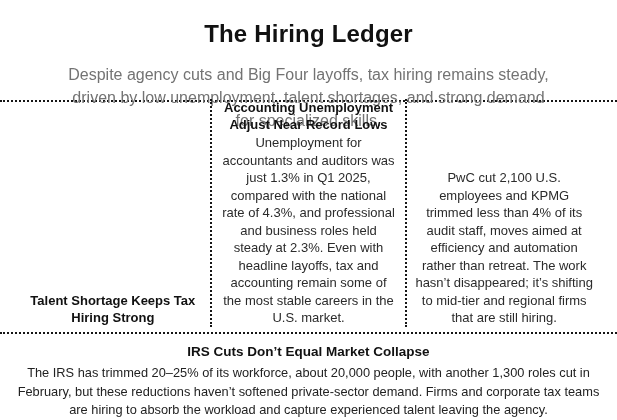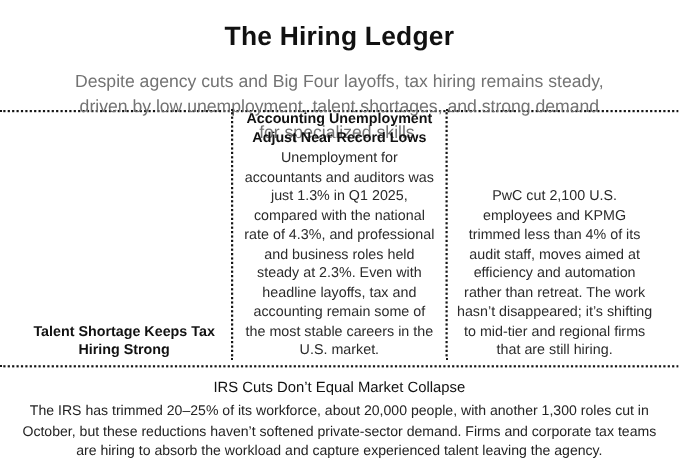--- a/index.html
+++ b/index.html
@@ -68,21 +68,21 @@
     color: #2b2b2b;
   }
   
   .footer {
     height: 86px;
     text-align: center;
     padding-top: 10px;
   }
   .footer-title {
     font-size: 13.5px;
-    font-weight: normal;
+    font-weight: bold;
     color: #111111;
     margin-bottom: 5px;
   }
   .footer-body {
     margin: 0 auto;
     max-width: 596px;
     font-size: 12.8px;
     line-height: 1.45;
     color: #222222;
   }
@@ -113,16 +113,16 @@
     <section class="col">
       <p class="col-body">PwC cut 2,100 U.S. employees and KPMG trimmed less than 4% of its audit staff, moves aimed at efficiency and automation rather than retreat. The work hasn’t disappeared; it’s shifting to mid-tier and regional firms that are still hiring.</p>
     </section>
 
   </main>
 
   <div class="rule"></div>
 
   <footer class="footer">
     <h2 class="footer-title">IRS Cuts Don’t Equal Market Collapse</h2>
-    <p class="footer-body">The IRS has trimmed 20–25% of its workforce, about 20,000 people, with another 1,300 roles cut in October, but these reductions haven’t softened private-sector demand. Firms and corporate tax teams are hiring to absorb the workload and capture experienced talent leaving the agency.</p>
+    <p class="footer-body">The IRS has trimmed 20–25% of its workforce, about 20,000 people, with another 1,300 roles cut in February, but these reductions haven’t softened private-sector demand. Firms and corporate tax teams are hiring to absorb the workload and capture experienced talent leaving the agency.</p>
   </footer>
 
 </div>
 
 </body></html>

